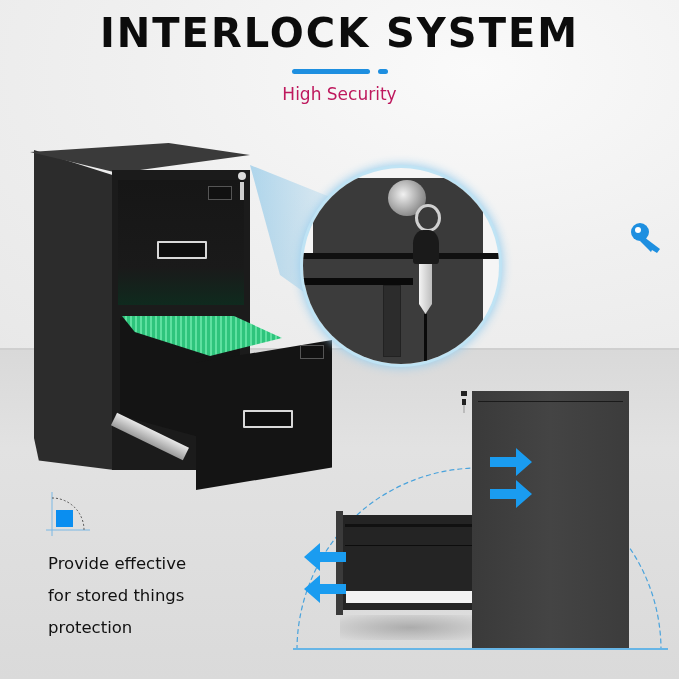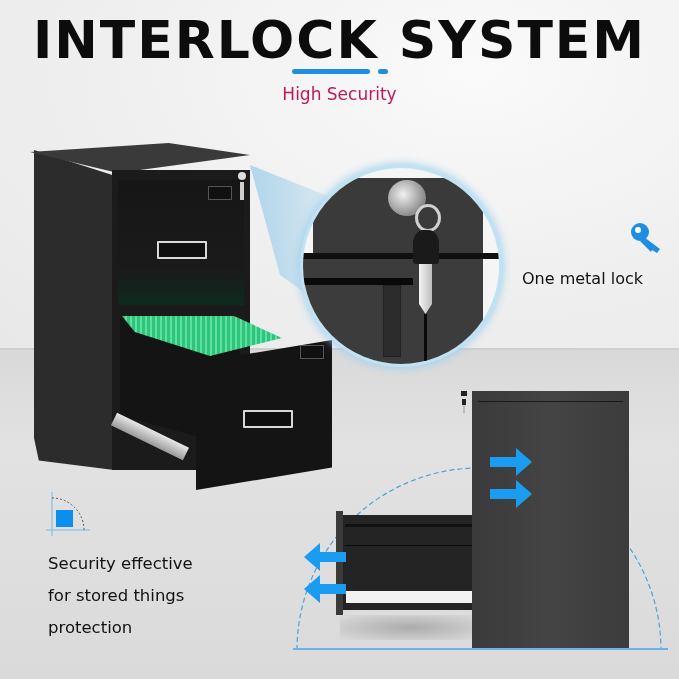--- a/index.html
+++ b/index.html
@@ -6,21 +6,21 @@
   body{width:679px;height:679px;overflow:hidden;position:relative;
     font-family:"DejaVu Sans","Liberation Sans",sans-serif;
     background:linear-gradient(180deg,#efefef 0%,#f4f4f4 30%,#f2f2f2 51%,#dcdcdc 52%,#e0e0e0 70%,#d6d6d6 100%);}
   .abs{position:absolute;}
   .wall{left:0;top:0;width:679px;height:350px;
     background:radial-gradient(ellipse at 70% 20%,#fafafa 0%,#f0f0f0 50%,#e8e8e8 100%);}
   .floor{left:0;top:350px;width:679px;height:329px;
     background:linear-gradient(180deg,#d9d9d9 0%,#e2e2e2 30%,#dadada 100%);}
   .floor-edge{left:0;top:348px;width:679px;height:2px;background:#cfcfcf;}
   .title{left:0;top:10px;width:679px;text-align:center;font-weight:bold;
-    font-size:52px;letter-spacing:2px;color:#0c0c0c;}
+    font-size:40px;letter-spacing:2px;color:#0c0c0c;}
   .divider{top:69px;height:5px;border-radius:3px;background:#1e8fe0;}
   .subtitle{left:0;top:84px;width:679px;text-align:center;font-size:17px;color:#be185d;}
 
   
   .cab-side{left:34px;top:150px;width:80px;height:320px;background:#2c2c2c;
     clip-path:polygon(0 0,100% 8%,100% 100%,6% 97%,0 90%);}
   .cab-top{left:30px;top:143px;width:220px;height:30px;background:#3a3a3a;
     clip-path:polygon(0 30%,63% 0,100% 40%,40% 100%);}
   .cab-front{left:112px;top:170px;width:138px;height:300px;background:#1b1b1b;}
   .drawer1{left:118px;top:180px;width:126px;height:125px;
@@ -123,31 +123,30 @@
   <div class="abs c-keyblade"></div>
   <div class="abs c-cord"></div>
 </div>
 
 <svg class="abs key-icon" viewBox="0 0 34 32">
   <circle cx="10" cy="10" r="9" fill="#1e8fe0"></circle>
   <circle cx="8" cy="8" r="3" fill="#fff"></circle>
   <polygon points="14,15 30,27 27,31 22,28 21,30 18,27 10,19" fill="#1e8fe0"></polygon>
 </svg>
 <div class="abs lock-text">
-  <div>One metal lock</div>
 </div>
 
 <svg class="abs protect-icon" viewBox="0 0 48 48">
   <line x1="8" y1="2" x2="8" y2="46" stroke="#7ab8e4" stroke-width="1"></line>
   <line x1="2" y1="40" x2="46" y2="40" stroke="#7ab8e4" stroke-width="1"></line>
   <path d="M8 8 A32 32 0 0 1 40 40" fill="none" stroke="#555" stroke-width="1" stroke-dasharray="2,2"></path>
   <rect x="12" y="20" width="17" height="17" fill="#0a8ef0"></rect>
 </svg>
 <div class="abs protect-text">
-  <div>Security effective</div>
+  <div>Provide effective</div>
   <div>for stored things</div>
   <div>protection</div>
 </div>
 
 <div>
   <svg class="abs arc" viewBox="0 0 372 340">
     <path d="M4 220 A182 182 0 0 1 368 220" fill="none" stroke="#4aa3dc" stroke-width="1.2" stroke-dasharray="5,3"></path>
   </svg>
   <div class="abs side-shadow"></div>
   <div class="abs side-drawer"></div>

